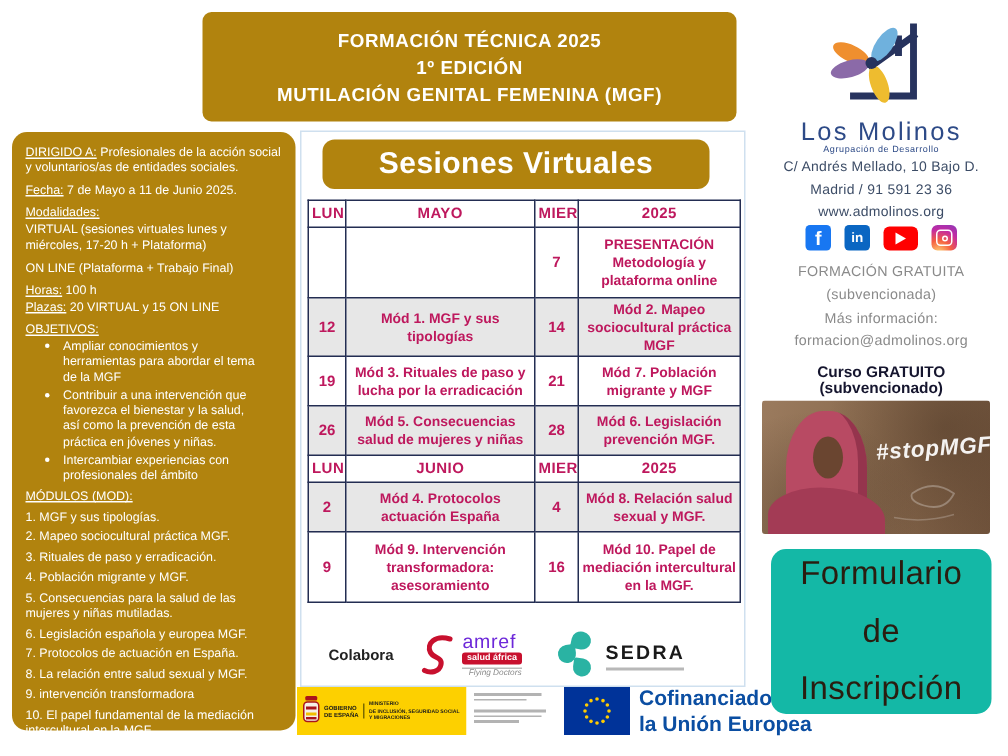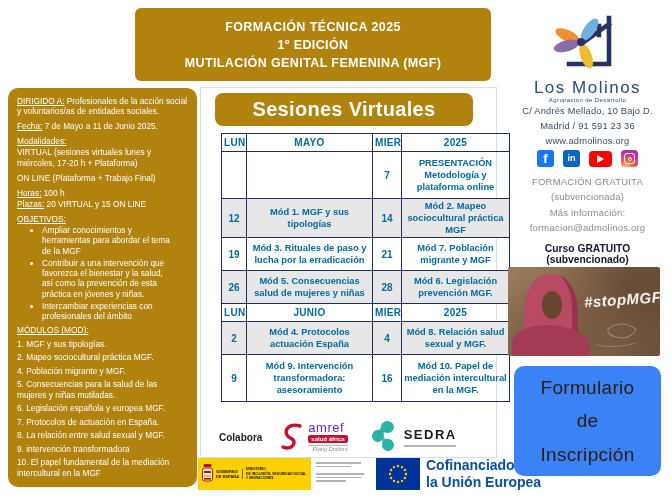--- a/index.html
+++ b/index.html
@@ -21,22 +21,22 @@
   .sidebar ul { margin:1px 12px 4px; padding-left:13px; }
   .sidebar li { margin-bottom:1.5px; }
   .mod-item { margin:0 0 3.2px !important; }
 
   
   .panel { position:absolute; left:200px; top:87px; width:297px; height:371px;
     background:#fff; border:1px solid #cfe0ef; }
   .title-box { position:absolute; left:14px; top:5px; width:258px; height:33px;
     border-radius:8px; color:#fff; font-size:20px; font-weight:700; letter-spacing:.3px;
     display:flex; align-items:center; justify-content:center; }
-  table.sched { position:absolute; left:20px; top:45px; width:288px; border-collapse:collapse;
-    table-layout:fixed; color:#0369a1; }
+  table.sched { position:absolute; left:4px; top:45px; width:288px; border-collapse:collapse;
+    table-layout:fixed; color:#be185d; }
   .sched td { border:1.6px solid #232d52; text-align:center; vertical-align:middle;
     padding:1px 2px; font-weight:700; }
   .sched .day { font-size:10px; }
   .sched .mod { font-size:9.3px; line-height:1.3; white-space:pre-line; }
   .sched .h   { font-size:10px; letter-spacing:.3px; }
   .rh-hdr td { height:18px; }
   .rh-tall td { height:47px; }
   .rh-med td { height:36px; }
   .rh-std td { height:33px; }
   tr.gray td { background:#e7e7e7; }
@@ -114,21 +114,21 @@
     background:#6a4530; border-radius:50%; }
   .ph-shawl { position:absolute; left:4px; top:58px; width:78px; height:40px;
     background:#a33b55; border-radius:45% 55% 0 0; }
   .ph-cap { position:absolute; left:76px; top:24px; width:72px; text-align:center;
     color:rgba(255,255,255,.93); font-size:15px; font-style:italic; font-weight:600;
     letter-spacing:.5px; transform:rotate(-4deg); }
   .ph-scribble { position:absolute; left:0; top:0; }
 
   
   .form-btn { position:absolute; left:514px; top:366px; width:147px; height:110px;
-    border-radius:10px; background:#3b82f6; color:#2a1d10; font-size:19px;
+    border-radius:10px; background:#14b8a6; color:#2a1d10; font-size:22px;
     display:flex; align-items:center; justify-content:center; text-align:center;
     white-space:pre-line; line-height:1.75; letter-spacing:.3px; cursor:pointer; }
 
   .preline { white-space:pre-line; }
 </style>
 </head>
 <body>
 
 <div id="flyer">
 
@@ -148,20 +148,21 @@
     <p><span class="lbl">Plazas:</span><span> 20 VIRTUAL y 15 ON LINE</span></p>
     <p style="margin-bottom:1px"><span class="lbl">OBJETIVOS:</span></p>
     <ul>
       <li>Ampliar conocimientos y herramientas para abordar el tema de la MGF</li>
       <li>Contribuir a una intervención que favorezca el bienestar y la salud, así como la prevención de esta práctica en jóvenes y niñas.</li>
       <li>Intercambiar experiencias con profesionales del ámbito</li>
     </ul>
     <p style="margin-bottom:3px"><span class="lbl">MÓDULOS (MOD):</span></p>
     <p class="mod-item">1. MGF y sus tipologías.</p>
     <p class="mod-item">2. Mapeo sociocultural práctica MGF.</p>
+    <p class="mod-item">3. Rituales de paso y erradicación.</p>
     <p class="mod-item">4. Población migrante y MGF.</p>
     <p class="mod-item">5. Consecuencias para la salud de las mujeres y niñas mutiladas.</p>
     <p class="mod-item">6. Legislación española y europea MGF.</p>
     <p class="mod-item">7. Protocolos de actuación en España.</p>
     <p class="mod-item">8. La relación entre salud sexual y MGF.</p>
     <p class="mod-item">9. intervención transformadora</p>
     <p class="mod-item">10. El papel fundamental de la mediación intercultural en la MGF</p>
   </aside>
 
   <section class="panel">

